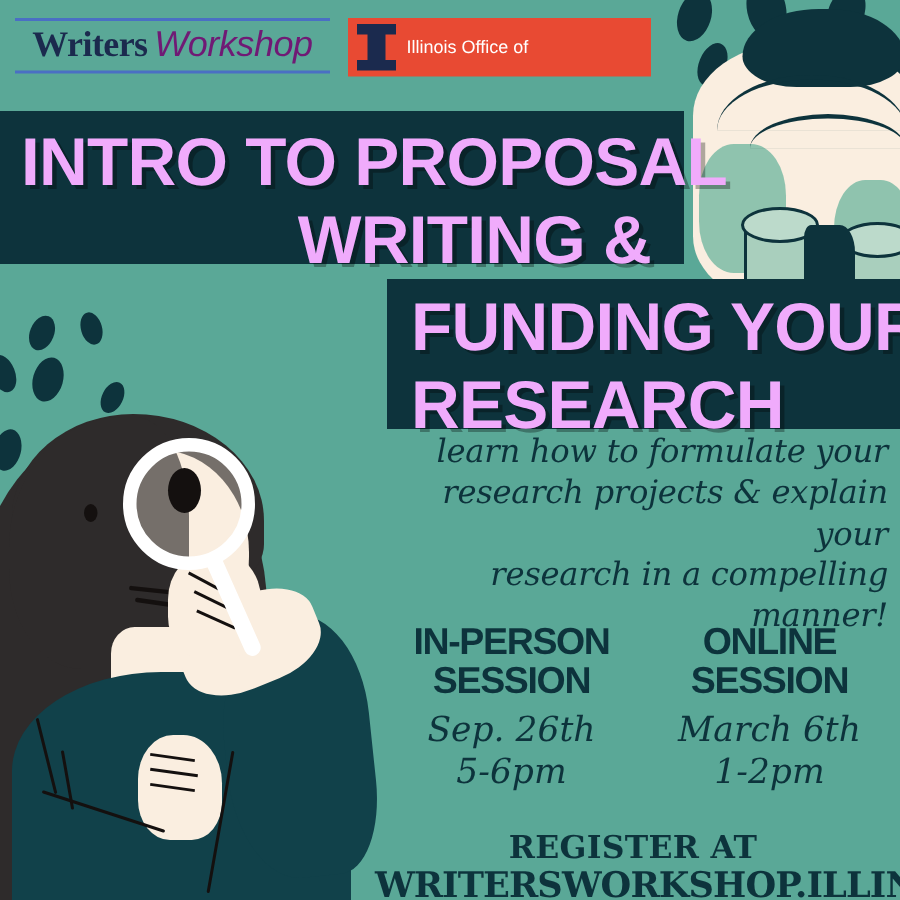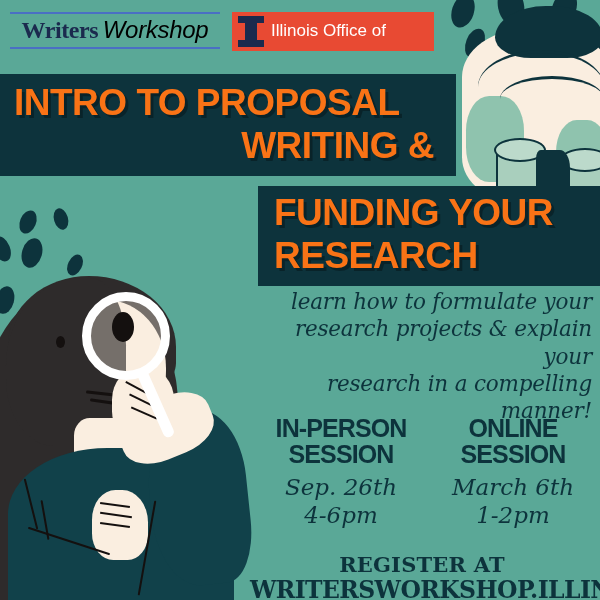--- a/index.html
+++ b/index.html
@@ -212,21 +212,21 @@
   .wm-writers {
     font-size: 24px;
     font-weight: bold;
     color: #1b2a4e;
     letter-spacing: -0.4px;
     font-family: Liberation Serif, serif;
   }
   .wm-workshop {
     font-size: 24px;
     font-style: italic;
-    color: #000000;
+    color: #701a75;
     letter-spacing: -0.3px;
   }
 
   .iou-badge {
     position: absolute;
     left: 232px; top: 12px;
     width: 202px; height: 39px;
     background: #e84a33;
     display: flex;
     align-items: center;
@@ -247,21 +247,21 @@
   .ibar-cut-l, .ibar-cut-r {
     position: absolute;
     top: 7px;
     width: 7px; height: 17px;
     background: #e84a33;
   }
   .ibar-cut-l { left: 0; }
   .ibar-cut-r { right: 0; }
   .iou-text { line-height: 1.08; }
   .iou-l1 {
-    font-size: 17px;
+    font-size: 12px;
     color: #ffffff;
     display: block;
   }
   .iou-l2 {
     font-size: 14.5px;
     font-weight: bold;
     color: #ffffff;
     display: block;
     letter-spacing: -0.1px;
   }
@@ -276,23 +276,23 @@
     left: 0; top: 74px;
     width: 456px; height: 102px;
     padding: 8px 14px 6px 14px;
   }
   #title-block-2 {
     left: 258px; top: 186px;
     width: 342px; height: 100px;
     padding: 6px 15px 6px 16px;
   }
   .title-line {
-    font-size: 37px;
+    font-size: 45px;
     font-weight: bold;
-    color: #f97316;
+    color: #f0abfc;
     letter-spacing: -0.5px;
     line-height: 1.16;
     text-shadow: 3px 3px 0 rgba(0,0,0,0.30);
     white-space: nowrap;
   }
   .t-left  { text-align: left; }
   .t-right { text-align: right; padding-right: 8px; }
 
   
   .description {
@@ -454,21 +454,21 @@
     <div>research in a compelling manner!</div>
   </div>
 
   <div class="sessions">
     <div class="session">
       <div class="session-title">
         <div>IN-PERSON</div>
         <div>SESSION</div>
       </div>
       <div class="session-date">Sep. 26th</div>
-      <div class="session-time">4-6pm</div>
+      <div class="session-time">5-6pm</div>
     </div>
 
     <div class="session">
       <div class="session-title">
         <div>ONLINE</div>
         <div>SESSION</div>
       </div>
       <div class="session-date">March 6th</div>
       <div class="session-time">1-2pm</div>
     </div>

